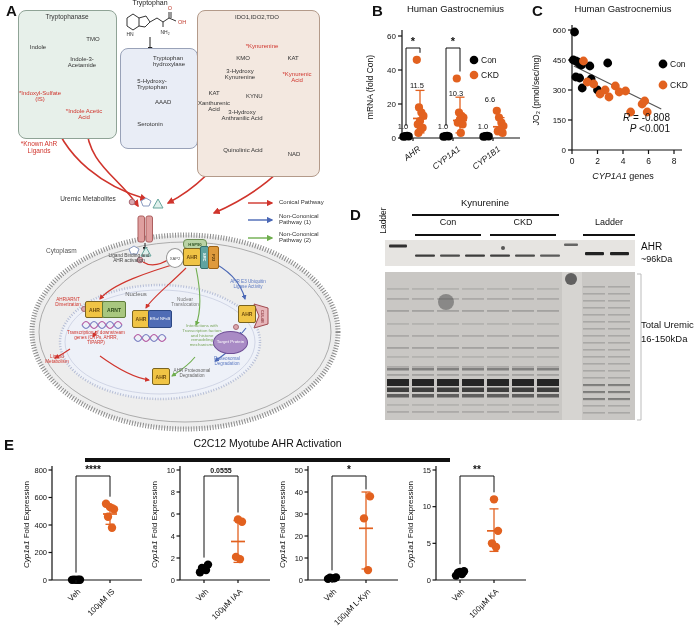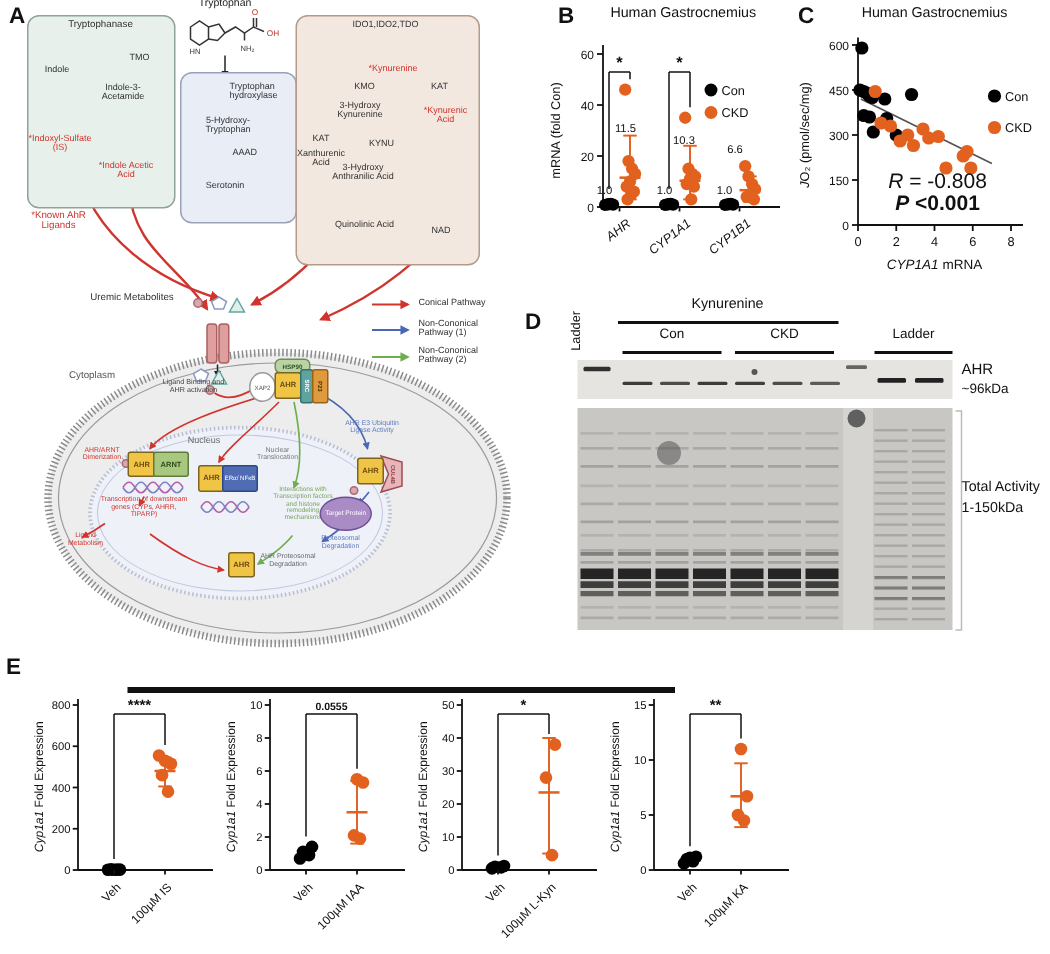--- a/index.html
+++ b/index.html
@@ -348,26 +348,26 @@
       <circle cx="97.55000000000001" cy="91" r="4.4" fill="#e2611f"></circle>
       <circle cx="102.65" cy="112" r="4.4" fill="#e2611f"></circle>
       <circle cx="114.125" cy="104" r="4.4" fill="#e2611f"></circle>
       <circle cx="116.675" cy="101" r="4.4" fill="#e2611f"></circle>
       <circle cx="119.22500000000001" cy="112" r="4.4" fill="#e2611f"></circle>
       <circle cx="135" cy="64" r="4.4" fill="#000"></circle>
       <text x="142" y="67" font-size="8.5" text-anchor="start" fill="#111">Con</text>
       <circle cx="135" cy="85" r="4.4" fill="#e2611f"></circle>
       <text x="142" y="88" font-size="8.5" text-anchor="start" fill="#111">CKD</text>
     </svg>
-  <div class="lbl" style="left:52px;top:113px;width:90px;font-size:14px;text-align:center">
+  <div class="lbl" style="left:52px;top:113px;width:90px;font-size:10px;text-align:right">
     <div><i>R</i><span> = -0.808</span></div>
-    <div style="font-weight:bold"><i>P</i><span> &lt;0.001</span></div>
+    <div style="font-weight:normal"><i>P</i><span> &lt;0.001</span></div>
   </div>
   <div class="lbl" style="left:30px;top:172px;width:130px;font-size:9px">
-    <i>CYP1A1</i><span> mRNA</span>
+    <i>CYP1A1</i><span> genes</span>
   </div>
 </div>
 
 <div class="abs" id="panelD" style="left:345px;top:196px;width:355px;height:236px">
   <div class="pl" style="left:5px;top:10px">D</div>
   <div class="lbl" style="left:19px;top:20px;width:40px;font-size:8.5px;transform:rotate(-90deg)">Ladder</div>
   <div class="lbl" style="left:65px;top:2px;width:150px;font-size:9.5px">Kynurenine</div>
   <div class="uline" style="left:67px;top:18px;width:147px;height:2px"></div>
   <div class="lbl" style="left:70px;top:22px;width:66px;font-size:9px">Con</div>
   <div class="uline" style="left:70px;top:38px;width:66px;height:2px"></div>
@@ -538,26 +538,27 @@
       <rect x="263" y="216" width="22" height="1.6" fill="#4a4a4a" opacity="0.25"></rect>
       <rect x="263" y="188" width="22" height="2.2" fill="#3a3a3a" opacity="0.4"></rect>
       <rect x="263" y="195" width="22" height="2.2" fill="#3a3a3a" opacity="0.4"></rect>
       <rect x="263" y="202" width="22" height="2.2" fill="#3a3a3a" opacity="0.4"></rect>
       <circle cx="101" cy="106" r="8" fill="#4a4a4a" opacity="0.5"></circle>
       <circle cx="226" cy="83" r="6" fill="#3a3a3a" opacity="0.75"></circle>
       <path d="M292,78 h4 v146 h-4" fill="none" stroke="#bbb" stroke-width="1"></path>
     </svg>
   <div class="lbl l" style="left:296px;top:46px;width:56px;font-size:10px">AHR</div>
   <div class="lbl l" style="left:296px;top:59px;width:56px;font-size:9px">~96kDa</div>
-  <div class="lbl l" style="left:296px;top:124px;width:58px;font-size:9.5px">Total Activity</div>
-  <div class="lbl l" style="left:296px;top:138px;width:58px;font-size:9.5px">1-150kDa</div>
+  <div class="lbl l" style="left:296px;top:124px;width:58px;font-size:9.5px">Total Uremic</div>
+  <div class="lbl l" style="left:296px;top:138px;width:58px;font-size:9.5px">16-150kDa</div>
 </div>
 
 <div class="abs" id="panelE" style="left:0;top:432px;width:700px;height:204px">
   <div class="pl" style="left:4px;top:4px">E</div>
+  <div class="lbl" style="left:85px;top:6px;width:365px;font-size:10.5px">C2C12 Myotube AHR Activation</div>
   <div class="uline" style="left:85px;top:26px;width:365px;height:3.5px"></div>
 
   <div class="abs" style="left:12px;top:30px;width:140px;height:174px">
     <div class="ylab" style="left:-61px;top:58px;width:150px;font-size:8px"><i>Cyp1a1</i><span> Fold Expression</span></div>
     <svg id="svgE1" width="140" height="174">
         <line x1="40" y1="4" x2="40" y2="118" stroke="#111" stroke-width="1.2"></line>
         <line x1="40" y1="118" x2="130" y2="118" stroke="#111" stroke-width="1.2"></line>
         <line x1="36.5" y1="118" x2="40" y2="118" stroke="#111" stroke-width="1.2"></line>
         <text x="35" y="120.7" font-size="7.5" text-anchor="end" fill="#111">0</text>
         <line x1="36.5" y1="90.5" x2="40" y2="90.5" stroke="#111" stroke-width="1.2"></line>

